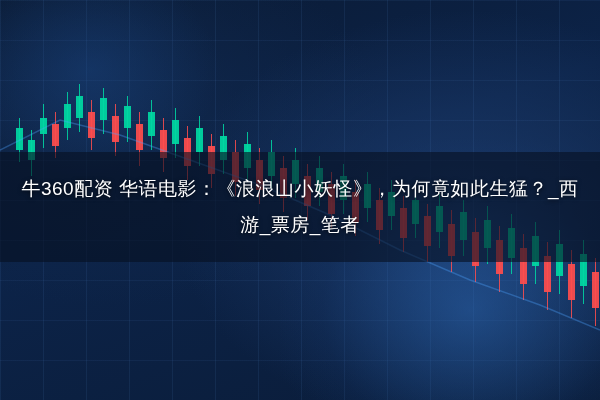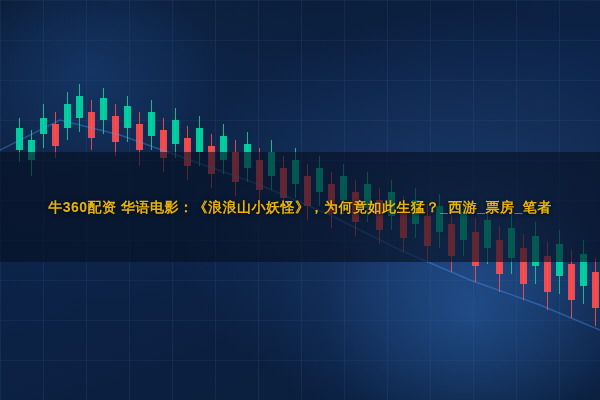--- a/index.html
+++ b/index.html
@@ -86,23 +86,23 @@
     right: 0;
     top: 152px;
     height: 110px;
     display: flex;
     align-items: center;
     justify-content: center;
     padding: 0 12px;
     box-sizing: border-box;
   }
   .headline {
-    color: #eab308;
-    font-size: 14px;
-    font-weight: bold;
+    color: #ffffff;
+    font-size: 19px;
+    font-weight: normal;
     line-height: 36px;
     text-align: center;
     letter-spacing: 0.5px;
     text-shadow: 0 1px 4px rgba(0,0,0,0.75);
     max-width: 560px;
   }
 </style>
 </head>
 <body>
 

